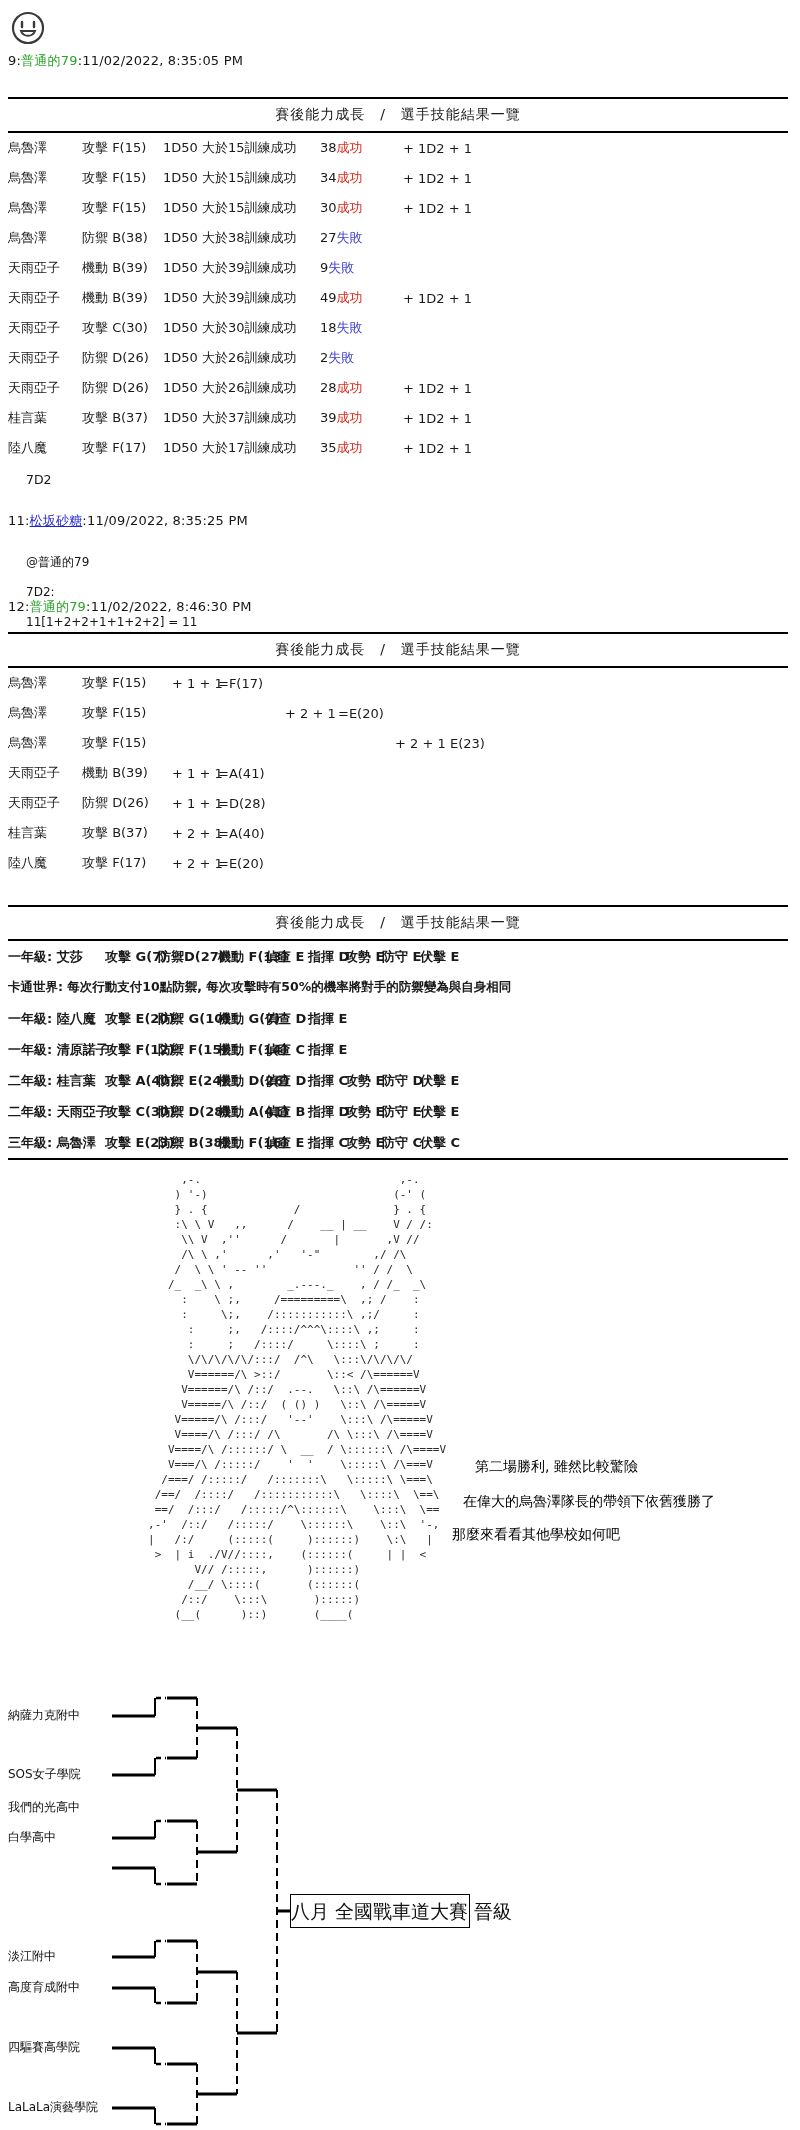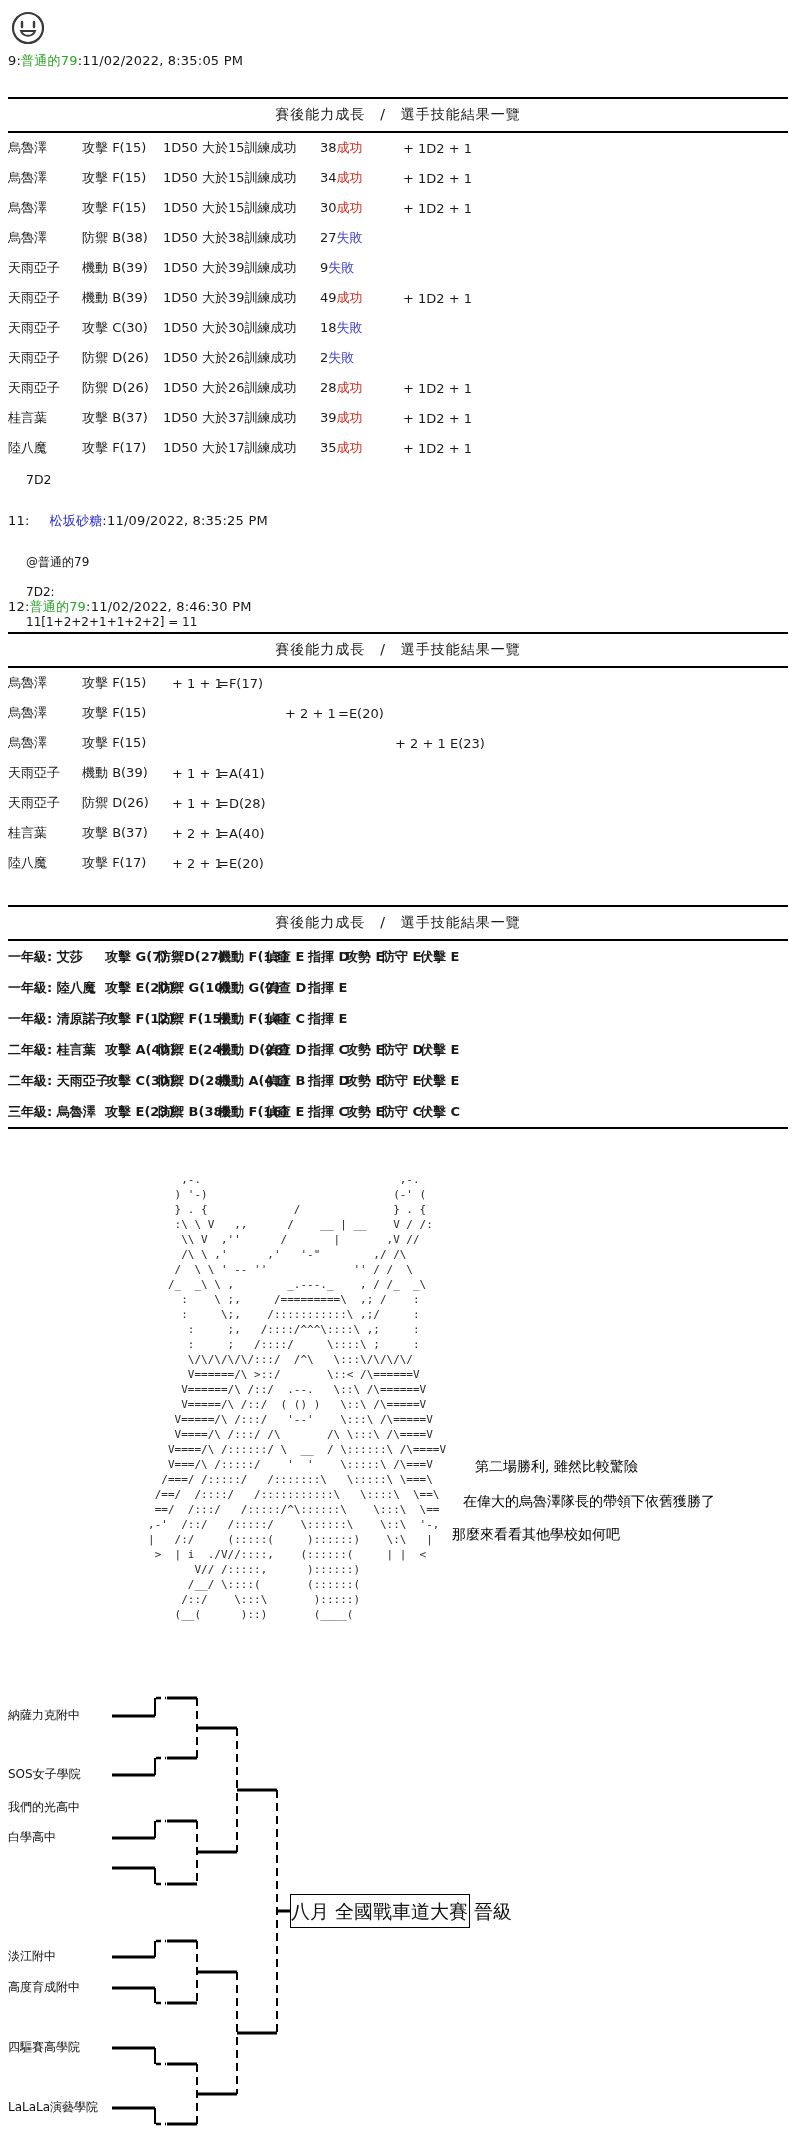--- a/index.html
+++ b/index.html
@@ -2,21 +2,21 @@
 <html style="--author-green: #2aa42a; --link-blue: #2424cc; --success-red: #d8291c; --fail-blue: #4343cf;"><head>
 <meta charset="utf-8">
 <style>
   html,body{margin:0;padding:0;background:#fff;}
   body{width:800px;height:2130px;position:relative;overflow:hidden;
        font-family:"DejaVu Sans",sans-serif;color:#151515;}
 
   
   .post-head{position:absolute;left:8px;font-size:13px;letter-spacing:0.2px;white-space:nowrap;}
   .author-green{color:var(--author-green);text-decoration:none;cursor:pointer;}
-  .author-blue{color:var(--link-blue);cursor:pointer;margin-left:20px;}
+  .author-blue{color:var(--link-blue);text-decoration:underline;cursor:pointer;}
 
   
   .smiley{position:absolute;left:8px;top:8px;width:40px;height:40px;}
 
   
   table.gtable{position:absolute;left:8px;width:780px;border-collapse:collapse;table-layout:fixed;font-size:13px;color:#1a1a1a;}
   table.gtable th{border-top:2px solid #000;border-bottom:2px solid #000;font-weight:normal;font-size:14px;height:30px;text-align:center;letter-spacing:1px;}
   table.gtable td{padding:0;height:30px;vertical-align:middle;white-space:nowrap;overflow:visible;}
   table.t3 {border-bottom:2px solid #000;}
   table.t3 td{height:31px;font-weight:bold;}
@@ -280,20 +280,23 @@
       <tr>
         <td>一年級: 艾莎</td>
         <td>攻擊 G(7)</td>
         <td>防禦D(27)</td>
         <td>機動 F(13)</td>
         <td>偵查 E</td>
         <td>指揮 D</td>
         <td>攻勢 E</td>
         <td>防守 E</td>
         <td>伏擊 E</td>
+      </tr>
+      <tr>
+        <td colspan="9" class="note-cell">卡通世界: 每次行動支付10點防禦, 每次攻擊時有50%的機率將對手的防禦變為與自身相同</td>
       </tr>
       <tr>
         <td>一年級: 陸八魔</td>
         <td>攻擊 E(20)</td>
         <td>防禦 G(10)</td>
         <td>機動 G(7)</td>
         <td>偵查 D</td>
         <td>指揮 E</td>
         <td></td>
         <td></td>

